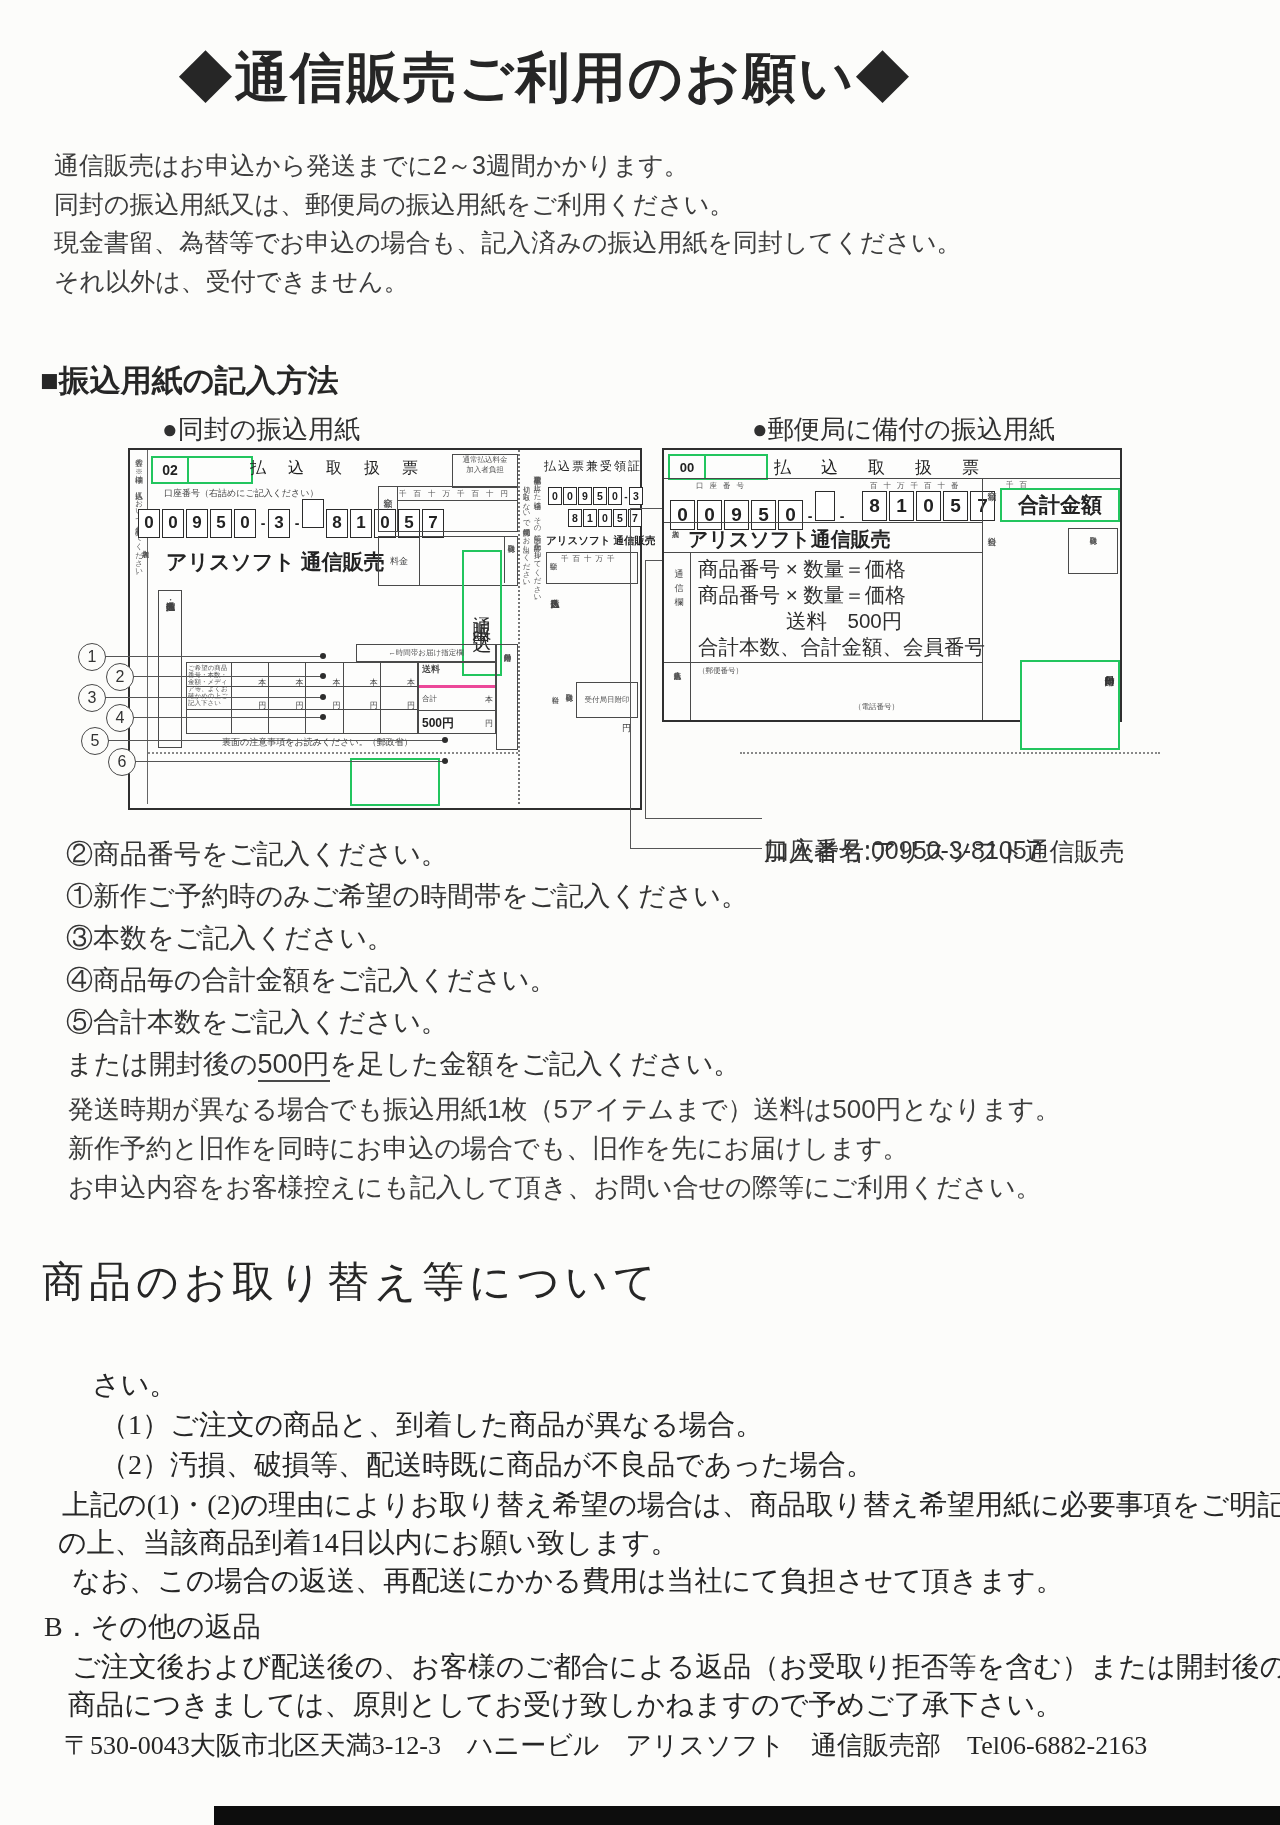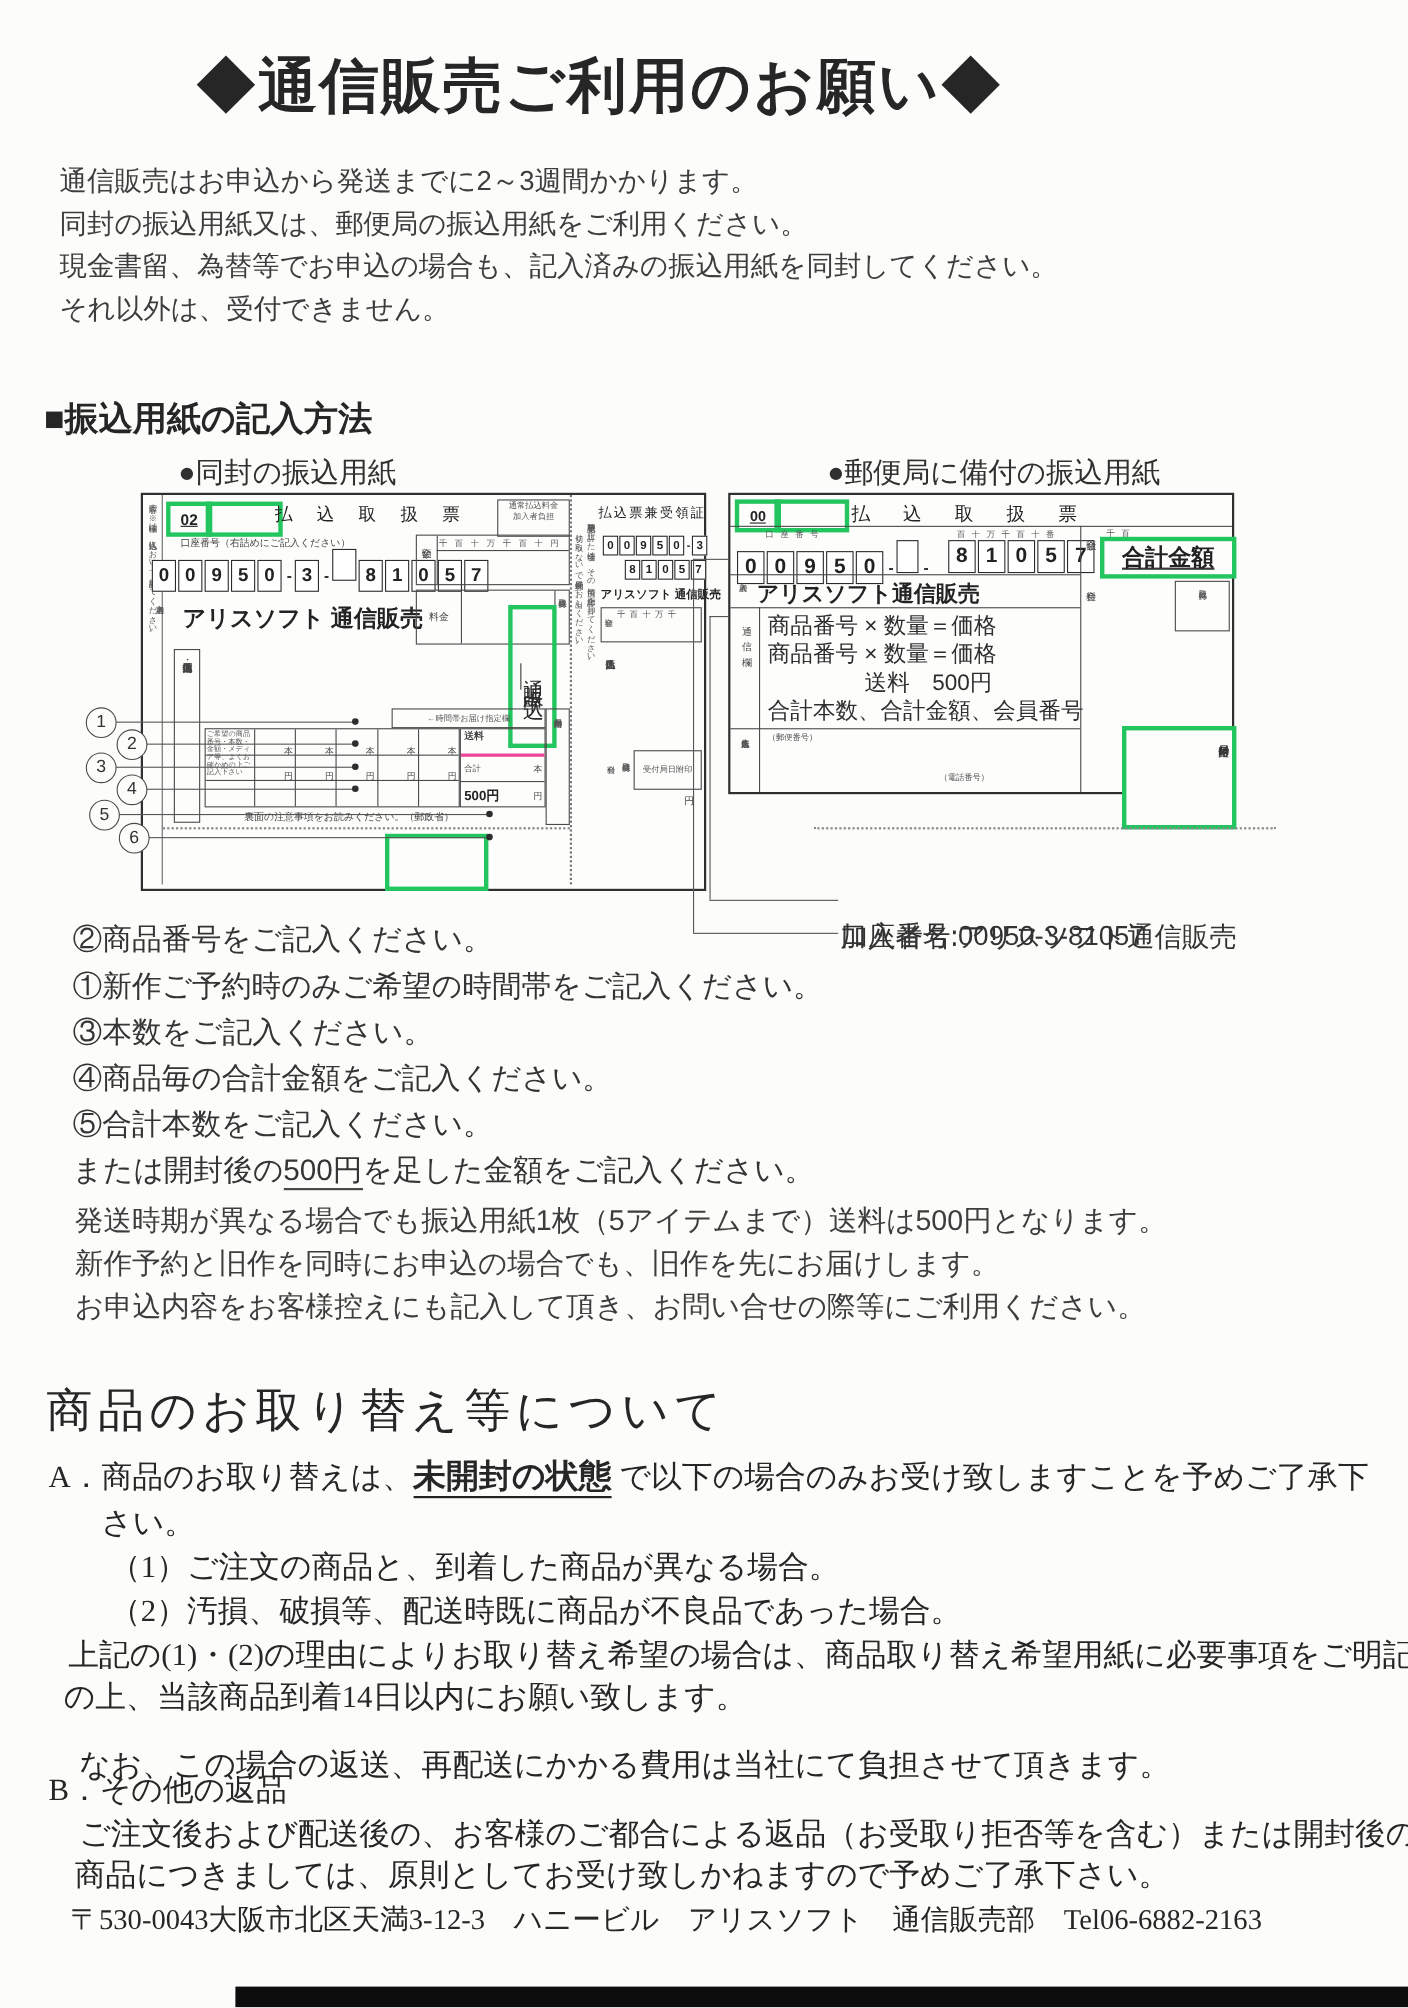--- a/index.html
+++ b/index.html
@@ -11,21 +11,21 @@
   
   .title{top:42px;left:0;width:1090px;text-align:center;font-size:54px;font-weight:bold;
          color:#262626;letter-spacing:2px;}
   .intro{top:146px;left:54px;font-size:25px;line-height:38.5px;color:#3d3d3d;}
   .sec-head{top:360px;left:40px;font-size:31px;font-weight:bold;color:#262626;}
   .sublabel{top:412px;font-size:26px;color:#303030;}
   
   .form{border:2px solid #2f2f2f;background:#fdfdfc;}
   .fl{position:absolute;background:#4a4a4a;}           
   .box{position:absolute;border:1px solid #4a4a4a;}
-  .bbox{position:absolute;border:4px solid #22c55e;text-decoration:underline;}
+  .bbox{position:absolute;border:2px solid #22c55e;}
   .tiny{font-size:9px;color:#444;}
   .micro{font-size:7.5px;color:#555;}
   .dlg,.dmd,.dsm{display:inline-flex;align-items:center;justify-content:center;
       border:1.5px solid #2b2b2b;background:#fff;font-weight:bold;color:#222;margin-right:2px;}
   .dlg{width:20px;height:27px;font-size:17px;}
   .dmd{width:23px;height:28px;font-size:19px;}
   .dsm{width:12px;height:16px;font-size:10.5px;border-width:1px;margin-right:1px;}
   .dash{display:inline-block;width:10px;text-align:center;font-weight:bold;color:#222;font-size:14px;}
   .lead{position:absolute;border-top:1px solid #555;height:0;}
   .vlead{position:absolute;border-left:1px solid #555;width:0;}
@@ -274,27 +274,26 @@
     <div class="nw"><span>または開封後の</span><span class="u-goth">500円</span><span>を足した金額をご記入ください。</span></div>
   </div>
 
   <div class="abs para">
     <div class="nw">発送時期が異なる場合でも振込用紙1枚（5アイテムまで）送料は500円となります。</div>
     <div class="nw">新作予約と旧作を同時にお申込の場合でも、旧作を先にお届けします。</div>
     <div class="nw">お申込内容をお客様控えにも記入して頂き、お問い合せの際等にご利用ください。</div>
   </div>
 
   <div class="abs serif x-head nw">商品のお取り替え等について</div>
-  <div class="abs serif xl nw" style="left:44px;top:1322px;"><span>A．商品のお取り替えは、</span><span class="u-serif">未開封の状態</span><span> で以下の場合のみお受け致しますことを予めご了承下</span></div>
   <div class="abs serif xl nw" style="left:92px;top:1366px;">さい。</div>
   <div class="abs serif xl nw" style="left:100px;top:1406px;">（1）ご注文の商品と、到着した商品が異なる場合。</div>
   <div class="abs serif xl nw" style="left:100px;top:1446px;">（2）汚損、破損等、配送時既に商品が不良品であった場合。</div>
   <div class="abs serif xl nw" style="left:62px;top:1486px;">上記の(1)・(2)の理由によりお取り替え希望の場合は、商品取り替え希望用紙に必要事項をご明記</div>
   <div class="abs serif xl nw" style="left:58px;top:1524px;">の上、当該商品到着14日以内にお願い致します。</div>
-  <div class="abs serif xl nw" style="left:72px;top:1562px;margin-top:24px;">なお、この場合の返送、再配送にかかる費用は当社にて負担させて頂きます。</div>
+  <div class="abs serif xl nw" style="left:72px;top:1562px;">なお、この場合の返送、再配送にかかる費用は当社にて負担させて頂きます。</div>
   <div class="abs serif xl nw" style="left:44px;top:1608px;">B．その他の返品</div>
   <div class="abs serif xl nw" style="left:72px;top:1648px;">ご注文後および配送後の、お客様のご都合による返品（お受取り拒否等を含む）または開封後の</div>
   <div class="abs serif xl nw" style="left:68px;top:1686px;">商品につきましては、原則としてお受け致しかねますので予めご了承下さい。</div>
 
   <div class="abs serif nw" style="left:64px;top:1728px;font-size:26px;">〒530-0043大阪市北区天満3-12-3　ハニービル　アリスソフト　通信販売部　Tel06-6882-2163</div>
 
   <div class="scanbar"></div>
 </div>
 
 </body></html>

